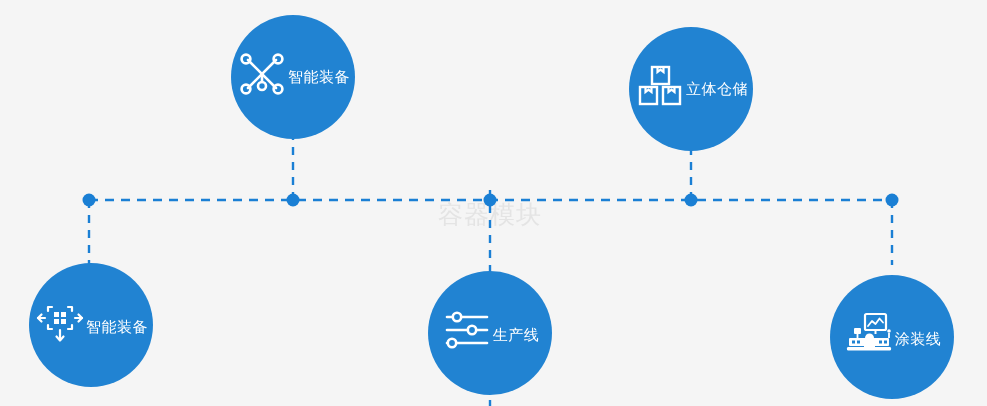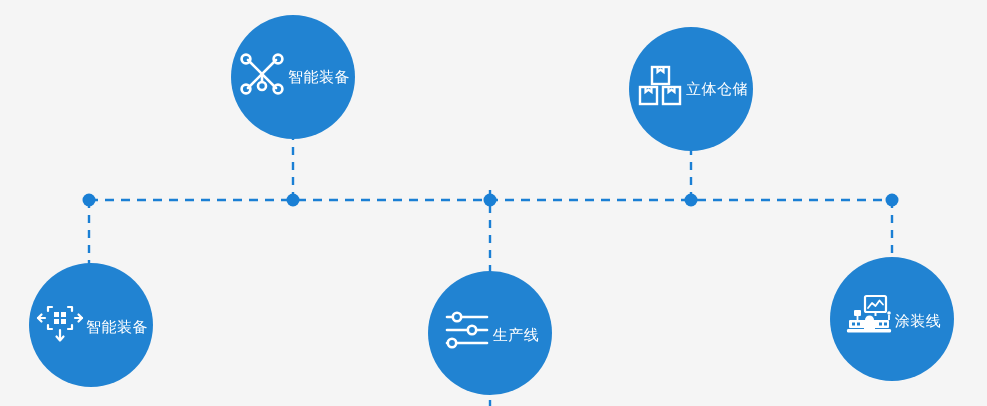--- a/index.html
+++ b/index.html
@@ -75,32 +75,33 @@
     letter-spacing: 0.5px;
     white-space: nowrap;
     text-align: center;
   }
 
   
   .node-smart-equipment { left: 231px; top: 15px; }
   .node-warehouse       { left: 629px; top: 27px; }
   .node-sorting         { left: 29px;  top: 263px; }
   .node-production      { left: 428px; top: 271px; }
-  .node-painting        { left: 830px; top: 257px; }
+  .node-painting        { left: 830px; top: 275px; }
 
   
   .node-sorting   .node-label,
   .node-production .node-label,
   .node-painting  .node-label { margin-top: 4px; }
 </style>
 </head>
 <body>
 
 <div id="diagram">
 
+  <div class="watermark">容器模块</div>
 
   <svg class="connector-layer" viewBox="0 0 987 406" xmlns="http://www.w3.org/2000/svg">
 
     <line x1="89" y1="200" x2="892" y2="200" stroke="#1a7fd4" stroke-width="2.4" stroke-dasharray="9 7"></line>
 
     <line x1="89" y1="200" x2="89" y2="265" stroke="#1a7fd4" stroke-width="2.4" stroke-dasharray="8 7"></line>
 
     <line x1="293" y1="200" x2="293" y2="138" stroke="#1a7fd4" stroke-width="2.4" stroke-dasharray="8 7"></line>
 
     <line x1="490" y1="190" x2="490" y2="406" stroke="#1a7fd4" stroke-width="2.4" stroke-dasharray="8 7"></line>

